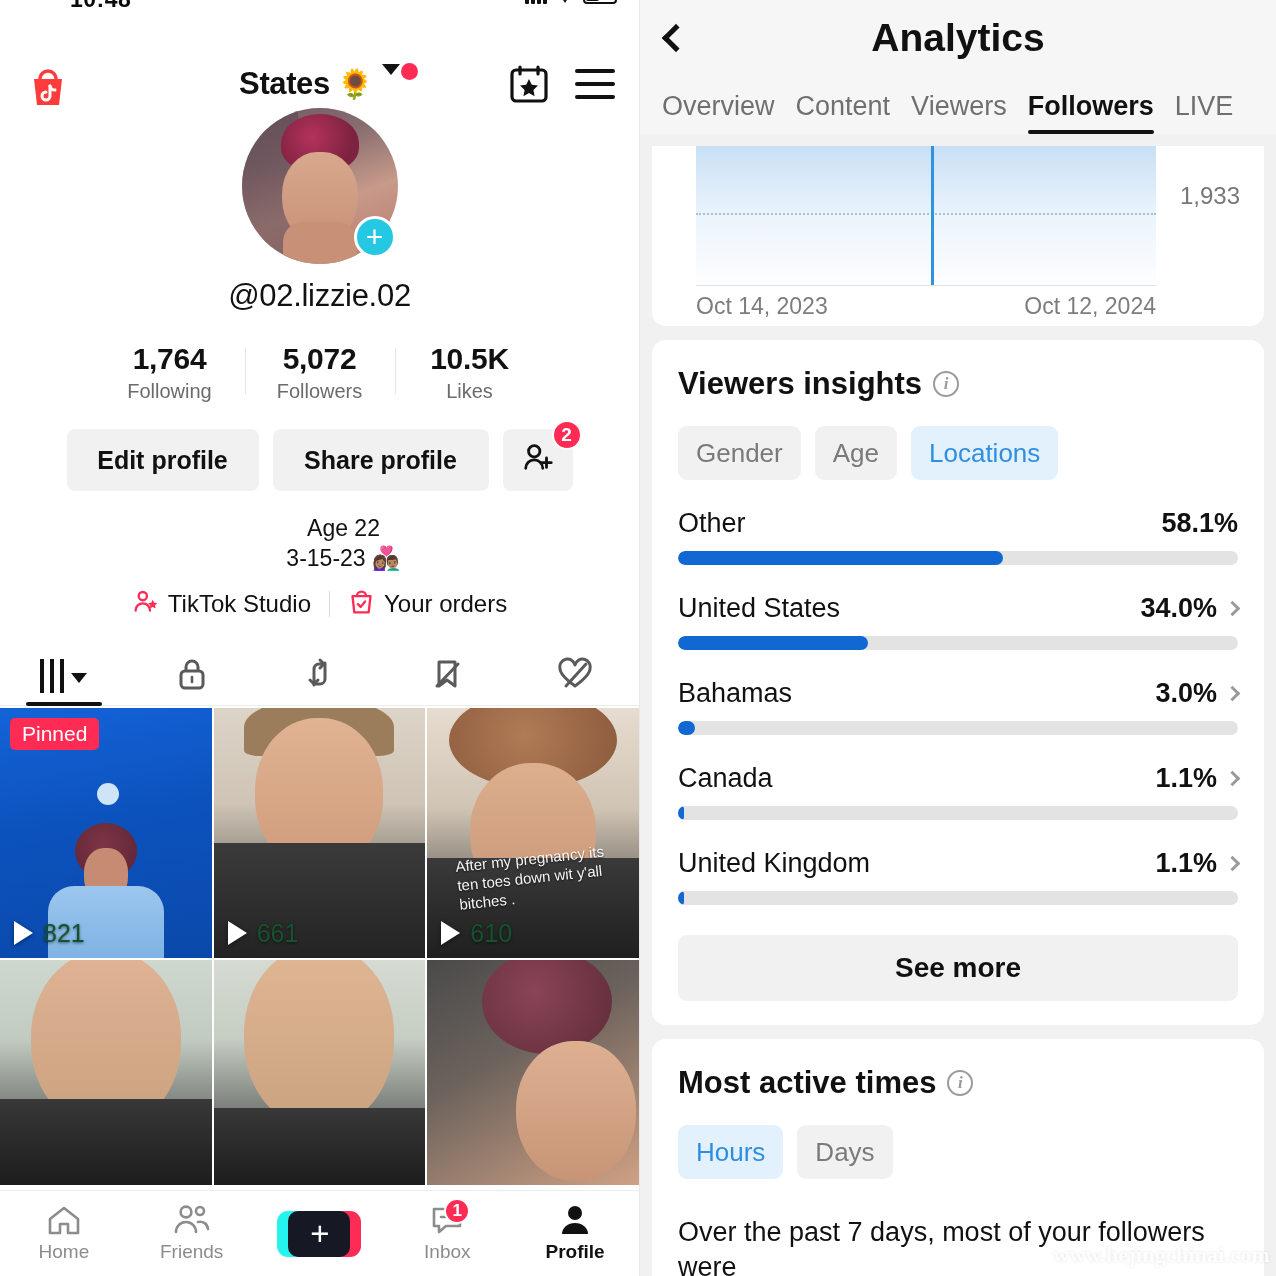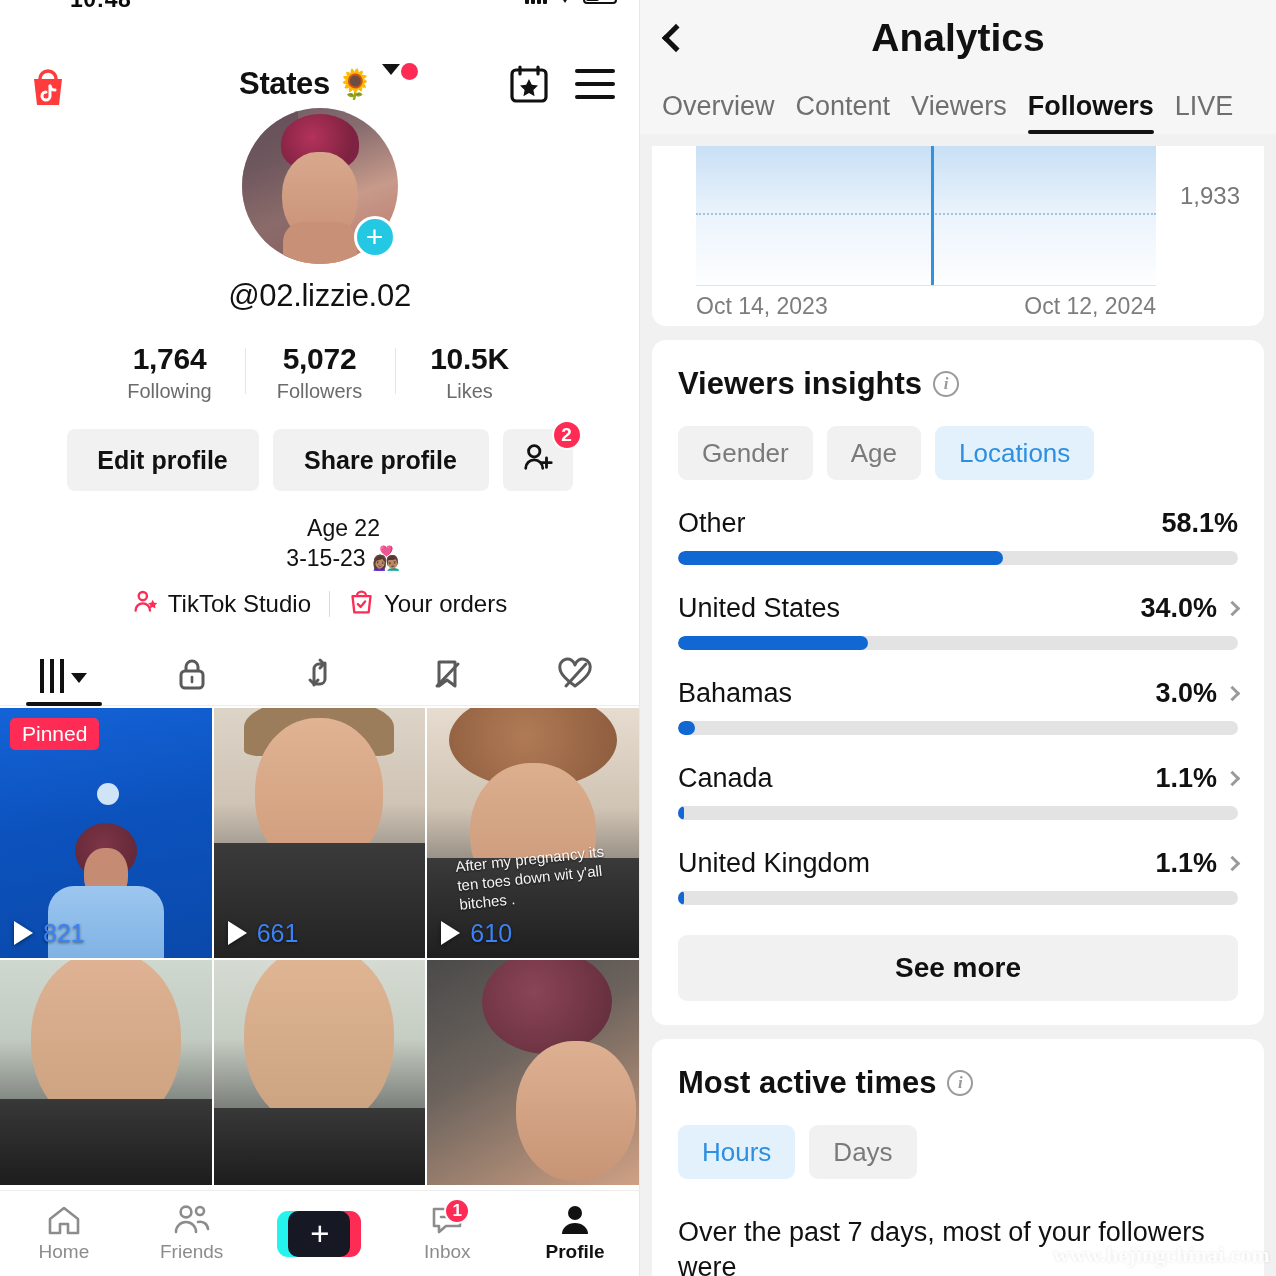--- a/index.html
+++ b/index.html
@@ -147,21 +147,21 @@
 
   .grid {
     display:grid; grid-template-columns: repeat(3, 1fr); gap: 2px;
     margin-top: 2px;
   }
   .cell { position: relative; height: 250px; overflow:hidden; }
   .cell.r2 { height: 225px; }
   .cell .play {
     position:absolute; left: 14px; bottom: 10px;
     display:flex; align-items:center; gap: 10px;
-    color:#3b82f6; font-size: 25px; font-weight: 500;
+    color:#14532d; font-size: 25px; font-weight: 500;
     text-shadow: 0 1px 3px rgba(0,0,0,.55);
   }
   .tri { width:0;height:0;border-top:12px solid transparent;border-bottom:12px solid transparent;border-left:19px solid #fff; filter: drop-shadow(0 1px 2px rgba(0,0,0,.5)); }
   .pin {
     position:absolute; top: 10px; left: 10px;
     background:#fe2c55; color:#fff; font-size:21px; font-weight:500;
     padding: 4px 12px; border-radius:5px;
   }
   .cap-overlay {
     position:absolute; left: 30px; right: 10px; bottom: 52px;
@@ -277,21 +277,21 @@
   .card-pad { padding: 26px 26px 24px; }
   .sec-title { display:flex; align-items:center; gap: 11px; font-size: 31px; font-weight:700; color:#111; }
   .info-i {
     width: 26px; height: 26px; border-radius:50%; border: 2px solid #9b9b9b;
     color:#9b9b9b; font-size: 17px; font-weight:700; font-style: italic;
     display:flex; align-items:center; justify-content:center; font-family:"Liberation Serif", serif;
   }
 
   .chips { display:flex; gap: 14px; margin-top: 24px; }
   .chip {
-    height: 54px; padding: 0 24px; border-radius: 9px;
+    height: 54px; padding: 0 18px; border-radius: 9px;
     background:#f1f1f2; color:#7a7a7a; font-size: 26px;
     display:flex; align-items:center; justify-content:center;
   }
   .chip.active { background:#e3f1fd; color:#2e8fe0; }
 
   .loc-row { margin-top: 28px; }
   .loc-top { display:flex; align-items:baseline; justify-content:space-between; }
   .loc-name { font-size: 27px; color:#111; }
   .loc-right { display:flex; align-items:center; gap: 10px; }
   .loc-pct { font-size: 27px; font-weight:700; color:#111; }

